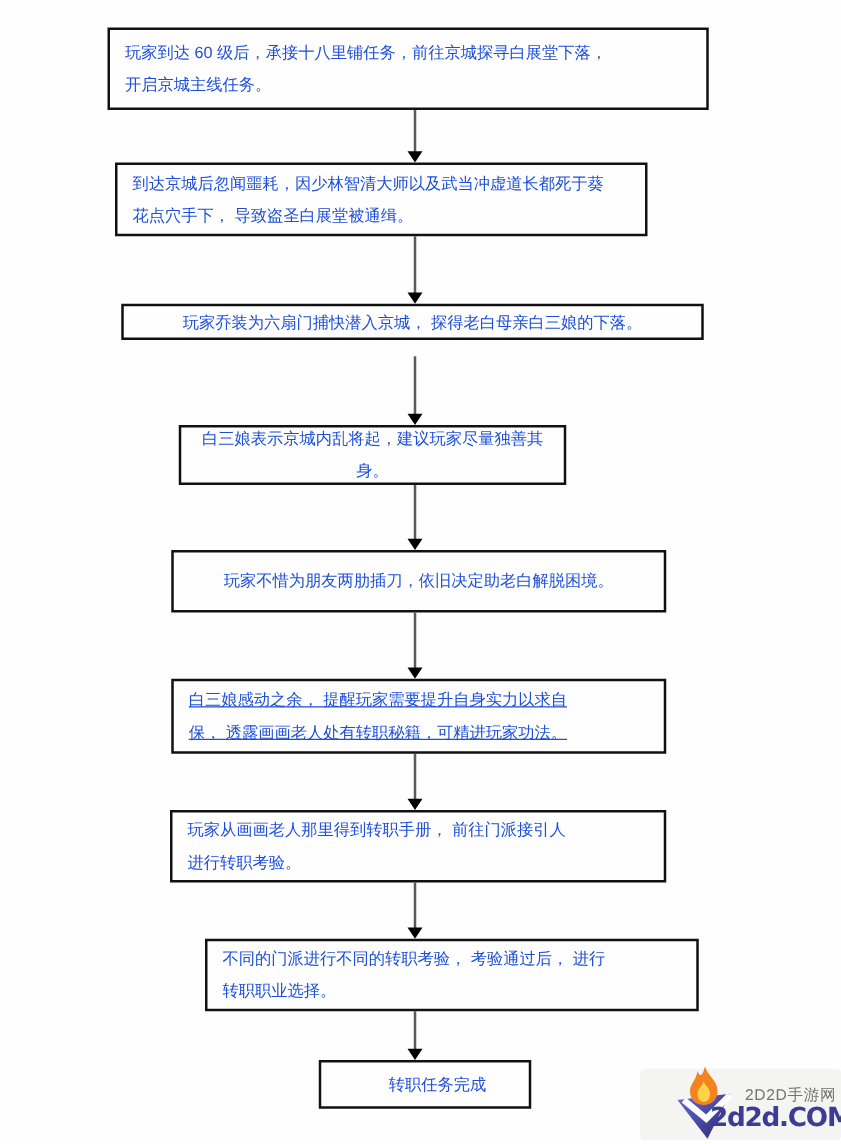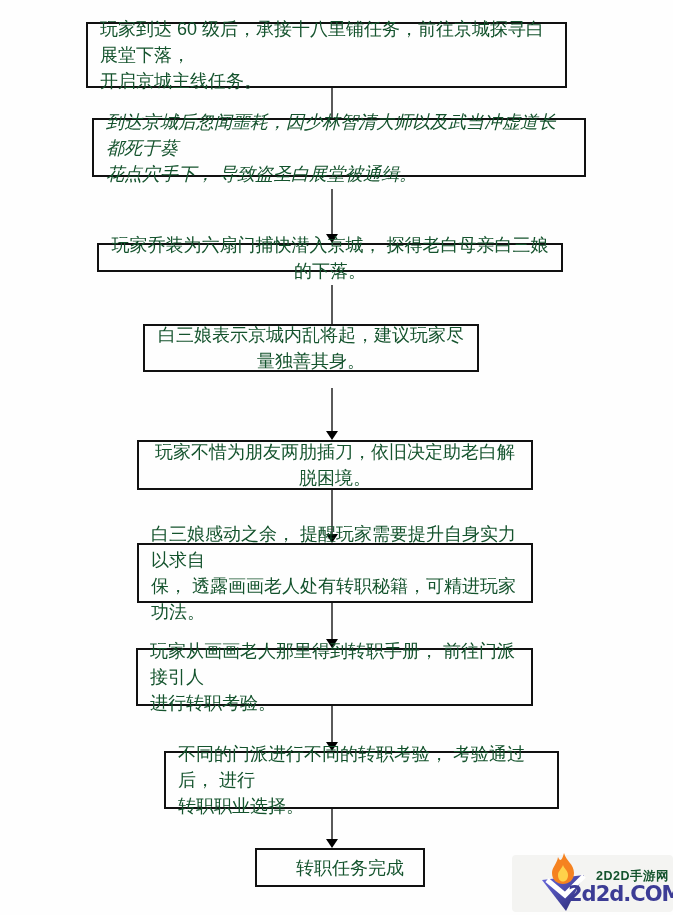--- a/index.html
+++ b/index.html
@@ -4,33 +4,33 @@
 <style>
   html,body { margin:0; padding:0; background:#ffffff; }
   #canvas {
     position:relative; width:673px; height:915px; background:#fefefe;
     font-family:"Liberation Sans","DejaVu Sans",sans-serif;
     overflow:hidden;
   }
   .box {
     position:absolute; box-sizing:border-box;
     border:2px solid #111; background:#fefefe;
-    color:#14532d; font-size:18px; line-height:26px;
+    color:#1d4ed8; font-size:13px; line-height:26px;
     display:flex; align-items:center;
     white-space:pre-wrap;
   }
   .left-text  { justify-content:flex-start; padding:0 12px; text-align:left; }
   .center-text{ justify-content:center; padding:0 8px; text-align:center; }
 
   .b1 { left:86px;  top:22px;  width:481px; height:66px; }
-  .b2 { left:92px;  top:118px; width:494px; height:59px;font-style:italic; }
+  .b2 { left:92px;  top:130px; width:426px; height:59px; }
   .b3 { left:97px;  top:243px; width:466px; height:29px; }
-  .b4 { left:143px; top:324px; width:336px; height:48px; }
+  .b4 { left:143px; top:340px; width:310px; height:48px; }
   .b5 { left:137px; top:440px; width:396px; height:50px; }
-  .b6 { left:137px; top:543px; width:396px; height:60px; }
+  .b6 { left:137px; top:543px; width:396px; height:60px;text-decoration:underline; }
   .b7 { left:136px; top:648px; width:397px; height:58px; }
   .b8 { left:133px; top:751px; width:395px; height:58px;margin-left:31px; }
   .b9 { left:255px; top:848px; width:170px; height:39px;padding-left:28px; }
 
   .arrow { position:absolute; left:326px; width:12px; }
   .arrow .stem {
     position:absolute; left:50%; top:0; bottom:8px; width:2px;
     transform:translateX(-50%); background:#5a5a5a;
   }
   .arrow .head {
@@ -53,22 +53,22 @@
     background:#f4f4f2; border-radius:4px;
   }
   .wm-torch { position:absolute; left:28px; top:-2px; width:46px; height:58px; }
   .wm-brand {
     position:absolute; left:56px; top:27px;
     font-size:21px; font-weight:bold; letter-spacing:-1px;
     color:#3c3c95; font-family:"DejaVu Sans","Liberation Sans",sans-serif;
   }
   .wm-site {
     position:absolute; left:84px; top:13px;
-    font-size:12.5px; font-weight:700; letter-spacing:0.5px;
-    color:#14532d;
+    font-size:12.5px; font-weight:400; letter-spacing:0.5px;
+    color:#737373;
   }
 </style>
 </head>
 <body>
 
 <div id="canvas">
 
   <div class="box b1 left-text">玩家到达 60 级后，承接十八里铺任务，前往京城探寻白展堂下落，
 开启京城主线任务。</div>
   <div class="arrow a1">

